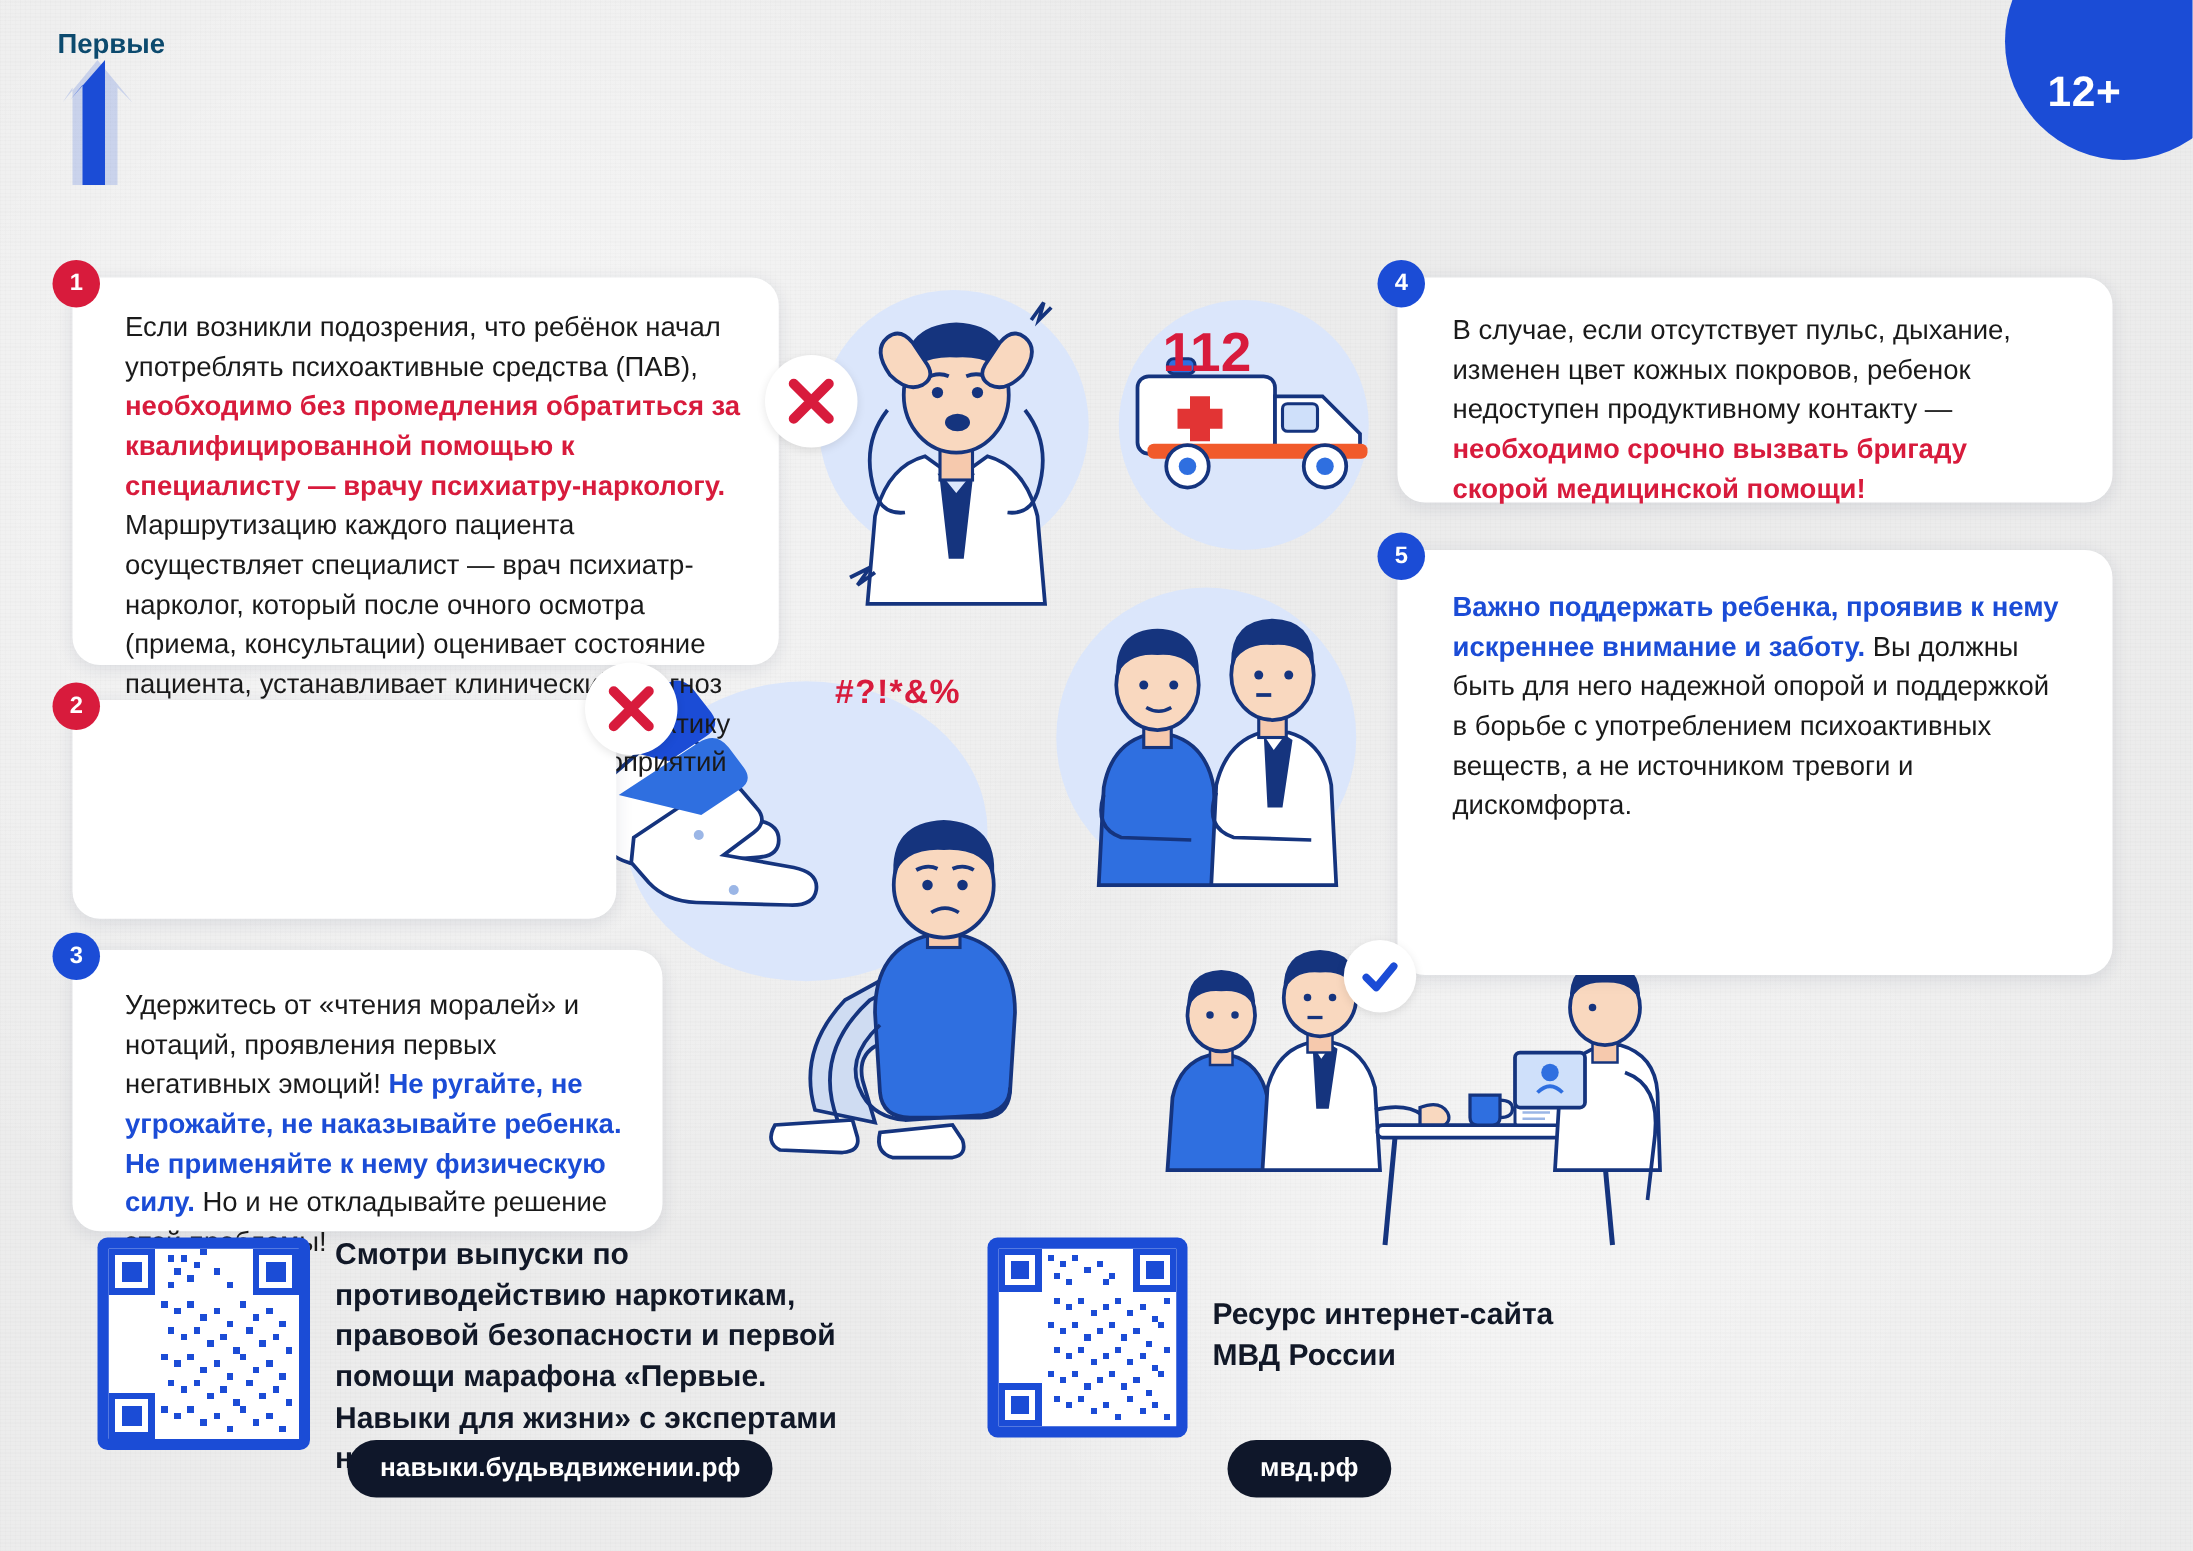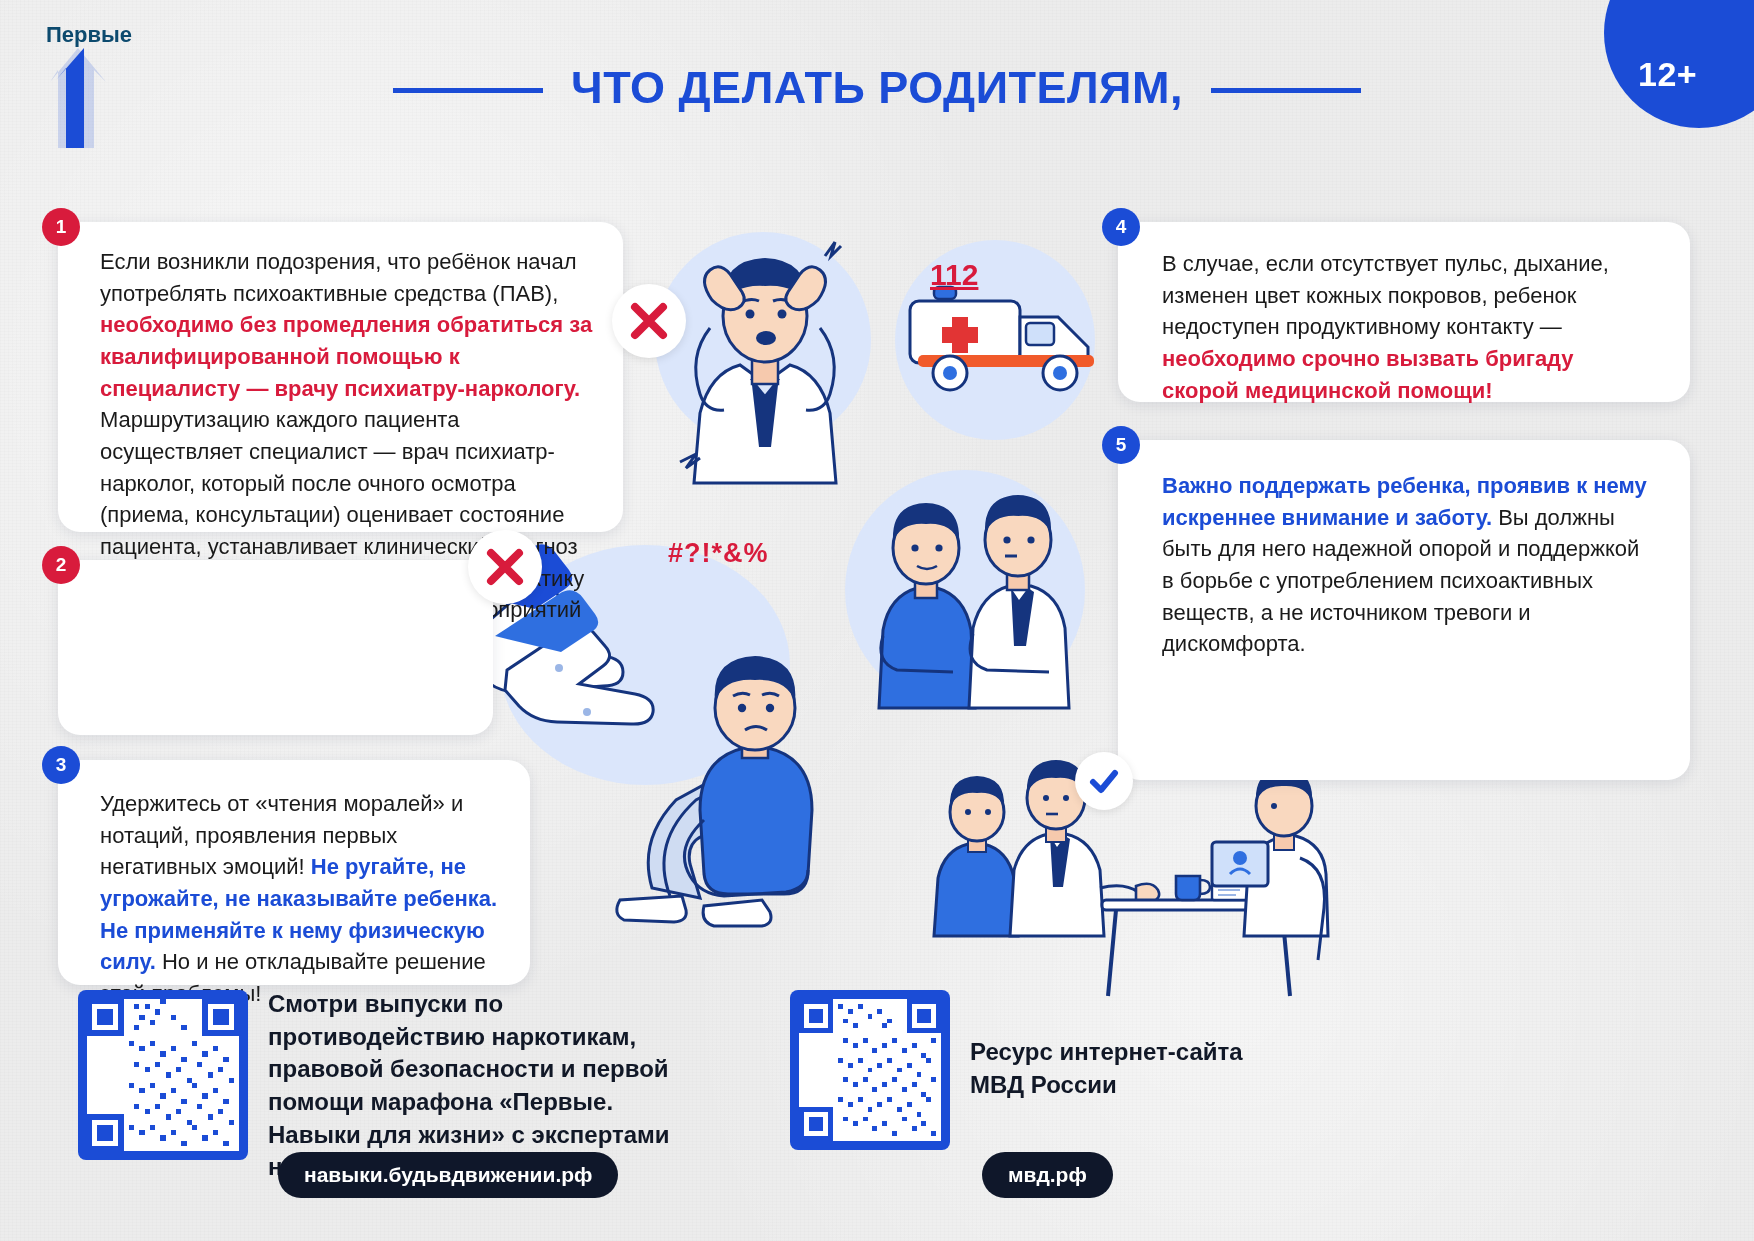--- a/index.html
+++ b/index.html
@@ -172,25 +172,24 @@
     position: absolute;
     font-size: 27px;
     font-weight: bold;
     color: #D81B3C;
     z-index: 8;
     letter-spacing: 1px;
     font-family: "Liberation Sans", sans-serif;
   }
   .emergency-num {
     position: absolute;
-    font-size: 30px;
+    font-size: 44px;
     font-weight: bold;
     color: #D81B3C;
     z-index: 8;
-    text-decoration: underline;
   }
 
   
   .qr {
     position: absolute;
     background: #1B4CD6;
     border-radius: 8px;
     padding: 9px;
     z-index: 5;
   }
@@ -232,25 +231,20 @@
 
 <div class="logo">
   <div class="logo-text">Первые</div>
   <svg class="logo-mark" viewBox="0 0 70 105">
     <path d="M10 100 L10 22 L2 34 L30 0 L58 34 L46 22 L46 100 Z" fill="#1B4CD6" opacity="0.18"></path>
     <path d="M18 100 L18 20 L8 32 L36 0 L36 100 Z" fill="#1B4CD6"></path>
   </svg>
 </div>
 
 <div class="title-wrap">
-  <div class="title-row1">
-    <span class="rule left"></span>
-    <span>ЧТО ДЕЛАТЬ РОДИТЕЛЯМ,</span>
-    <span class="rule right"></span>
-  </div>
 </div>
 
 <div class="blob" style="left:655px; top:232px; width:216px; height:216px;"></div>
 <div class="blob" style="left:895px; top:240px; width:200px; height:200px;"></div>
 <div class="blob" style="left:500px; top:545px; width:290px; height:240px;"></div>
 <div class="blob" style="left:845px; top:470px; width:240px; height:240px;"></div>
 
 <svg class="illus" style="left:640px; top:228px; width:250px; height:260px;" viewBox="0 0 250 260">
 
   <path d="M60 185 q10 -40 40 -48 l25 18 l25 -18 q30 8 40 48 l6 70 h-142 z" fill="#ffffff" stroke="#15347e" stroke-width="3"></path>

